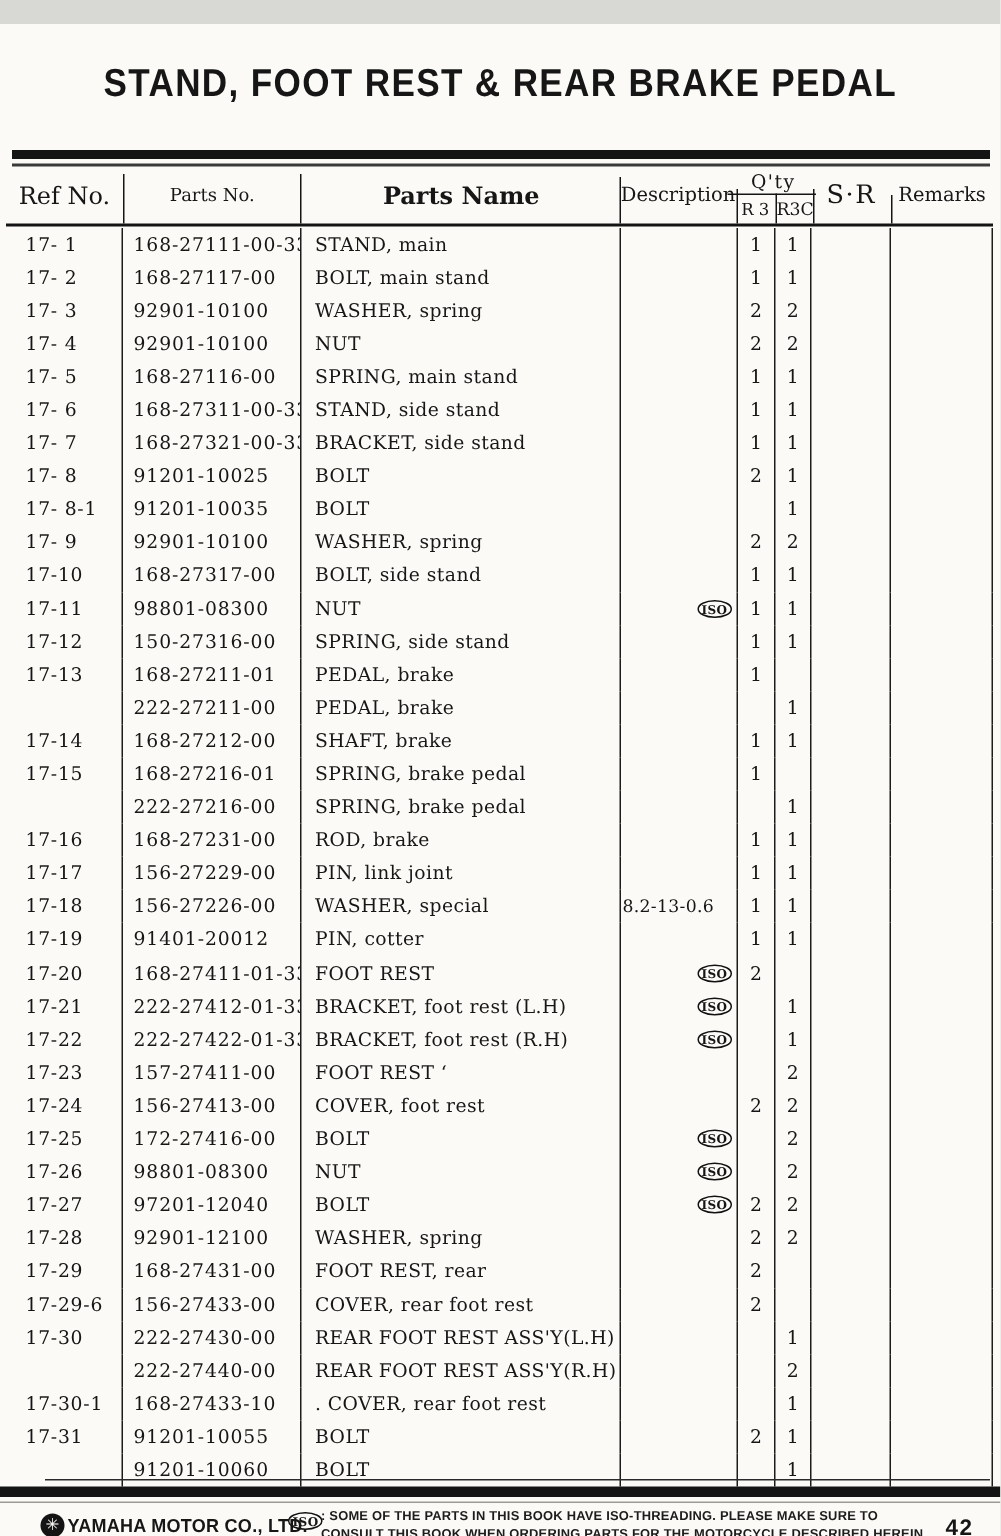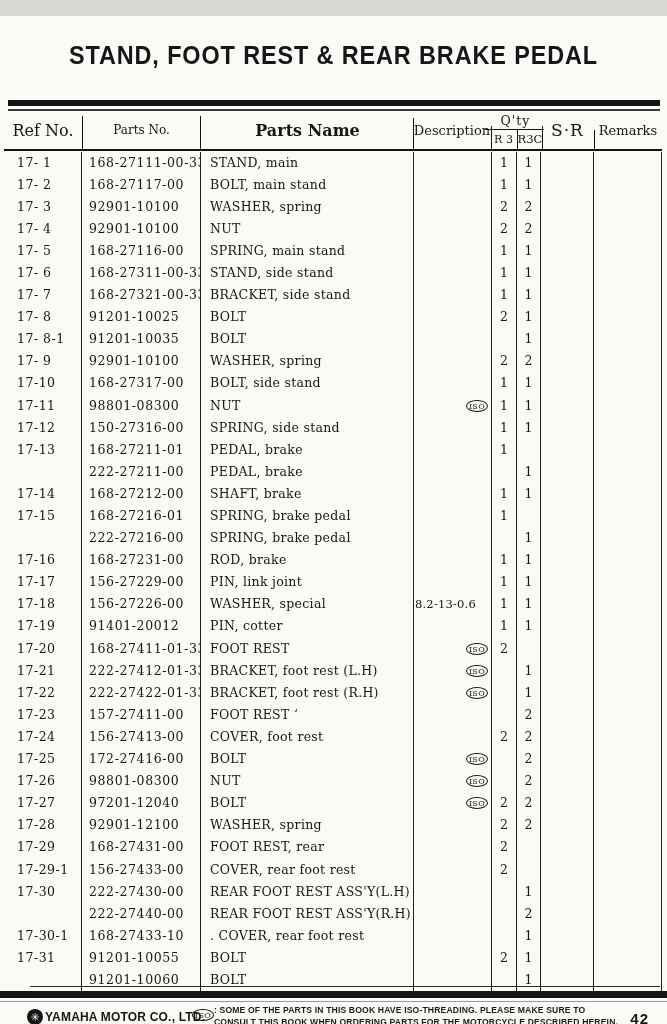--- a/index.html
+++ b/index.html
@@ -45,21 +45,21 @@
   .trow{display:grid;grid-template-columns:78px 119px 213px 78px 25px 24px 53px 68px;height:22.1px;}
   .trow > div{border-right:1px solid #1c1c1c;line-height:22.1px;overflow:hidden;}
   .c-ref{padding-left:13px;font-size:12.5px;white-space:pre;letter-spacing:0.5px;}
   .c-part{padding-left:7px;font-size:12.5px;letter-spacing:0.6px;white-space:pre;}
   .c-name{padding-left:9px;font-size:12.5px;letter-spacing:0.3px;white-space:pre;}
   .c-desc{display:flex;align-items:center;}
   .desc-text{font-size:11.5px;letter-spacing:0.2px;padding-left:1px;}
   .c-r3,.c-r3c{text-align:center;font-size:12.5px;}
   .c-sr,.c-rem{ }
   .iso{display:inline-block;border:1.4px solid #111;border-radius:50%;
-       font-family:"DejaVu Serif",serif;font-weight:400;font-size:8px;line-height:9px;
+       font-family:"DejaVu Serif",serif;font-weight:700;font-size:8px;line-height:9px;
        padding:1px 2px 0 2px;letter-spacing:0.3px;margin-left:auto;margin-right:3px;}
 
   
   .footer{position:absolute;top:986px;left:0;width:667px;height:38px;
           font-family:"Liberation Sans",sans-serif;}
   .logo{position:absolute;left:27px;top:7px;width:16px;height:16px;border-radius:50%;
         background:#141414;color:#fbfaf6;text-align:center;line-height:16px;font-size:11px;}
   .company{position:absolute;left:45px;top:8px;font-weight:700;font-size:12.5px;letter-spacing:0.2px;transform:scaleX(0.96);transform-origin:left;white-space:nowrap;}
   .note{position:absolute;left:214px;top:3px;width:408px;font-weight:700;font-size:8.6px;
         letter-spacing:0.15px;line-height:11.5px;color:#1c1c1c;}
@@ -460,21 +460,21 @@
       <div class="c-part">168-27431-00</div>
       <div class="c-name">FOOT REST, rear</div>
       <div class="c-desc"></div>
       <div class="c-r3">2</div>
       <div class="c-r3c"></div>
       <div class="c-sr"></div>
       <div class="c-rem"></div>
     </div>
 
     <div class="trow">
-      <div class="c-ref">17-29-1</div>
+      <div class="c-ref">17-29-6</div>
       <div class="c-part">156-27433-00</div>
       <div class="c-name">COVER, rear foot rest</div>
       <div class="c-desc"></div>
       <div class="c-r3">2</div>
       <div class="c-r3c"></div>
       <div class="c-sr"></div>
       <div class="c-rem"></div>
     </div>
 
     <div class="trow">

